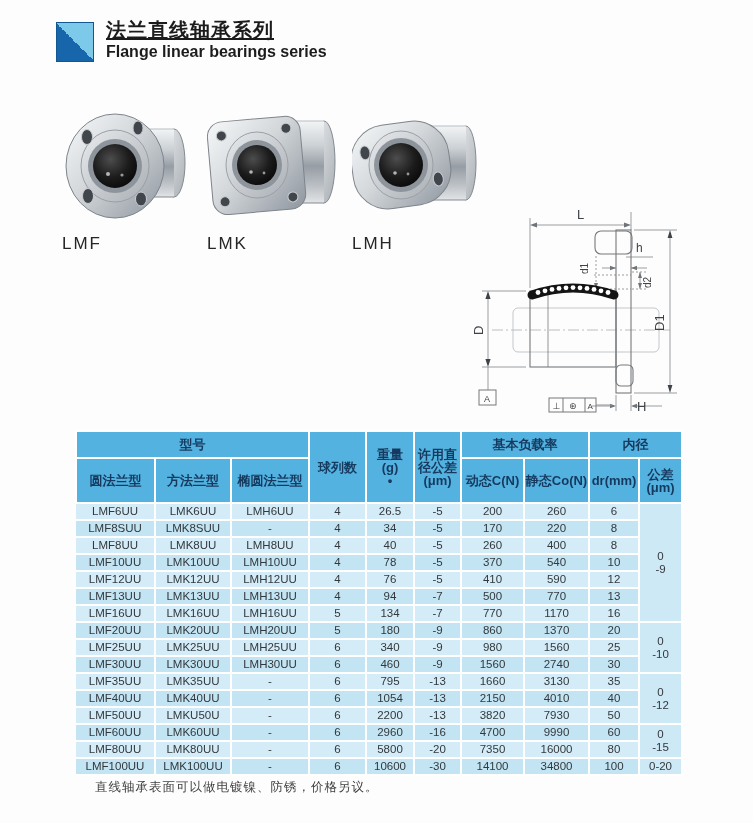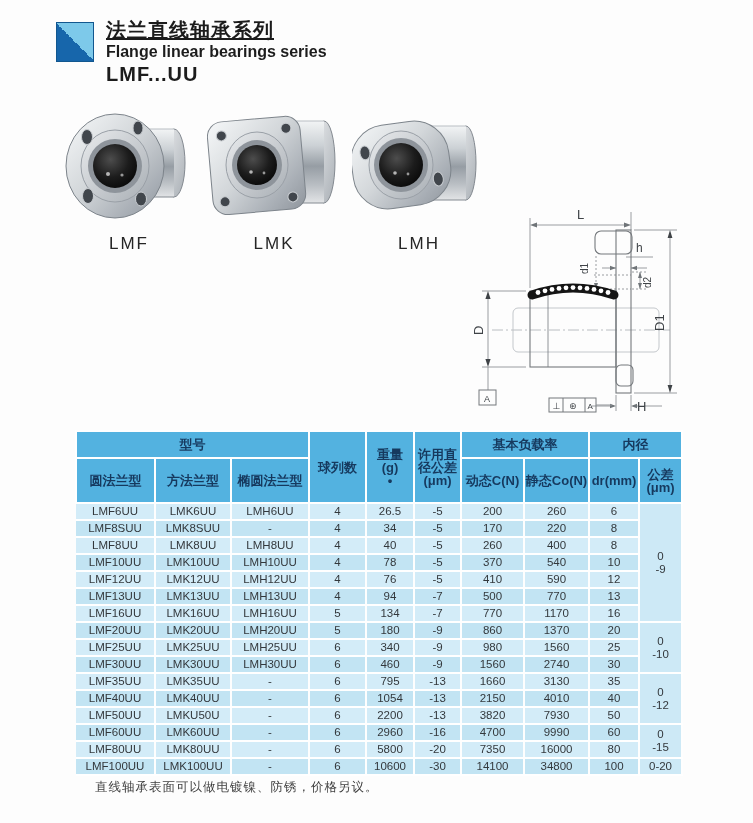--- a/index.html
+++ b/index.html
@@ -13,21 +13,21 @@
           background:linear-gradient(45deg,#1766ab 50%,#7dc9ea 50%);
           border:1px solid #12578f; }
   .titles { line-height:1.22; color:#1c1c1c; }
   .title-zh { font-size:20px; font-weight:bold; letter-spacing:1px;text-decoration:underline; }
   .title-en { font-size:16px; font-weight:bold; }
   .title-model { font-size:20px; font-weight:bold; letter-spacing:1px; }
 
   
   .products { position:absolute; left:62px; top:106px; width:424px;
               display:flex; justify-content:space-between; }
-  .product { width:134px; text-align:center; }
+  .product { width:134px; }
   .product svg { display:block; margin:0 auto; }
   .product-label { margin-top:8px; font-size:17px; letter-spacing:2px; color:#262626; }
 
   
   .diagram { position:absolute; left:474px; top:194px; width:274px; height:232px; }
   .diagram text { font-family:"Liberation Sans","DejaVu Sans",sans-serif; fill:#3f4347; }
 
   
   .table-wrap { position:absolute; left:75px; top:430px; width:606px; }
   table.spec { border-collapse:collapse; table-layout:fixed; width:606px; }
@@ -80,21 +80,20 @@
         <stop offset="1" stop-color="#060606"></stop>
       </radialGradient>
     </defs>
   </svg>
 
   <div class="header">
     <div class="logo"></div>
     <div class="titles">
       <div class="title-zh">法兰直线轴承系列</div>
       <div class="title-en">Flange linear bearings series</div>
-      <div class="title-model">LMF...UU</div>
     </div>
   </div>
 
   <div class="products">
 
     <div class="product">
       <svg width="134" height="120" viewBox="0 0 134 120">
         <ellipse cx="112" cy="57" rx="11" ry="34" fill="url(#gradRing)" stroke="#848a91" stroke-width="1"></ellipse>
         <rect x="70" y="23" width="42" height="68" fill="url(#gradBody)"></rect>
         <line x1="70" y1="23" x2="112" y2="23" stroke="#b9bec3"></line>

